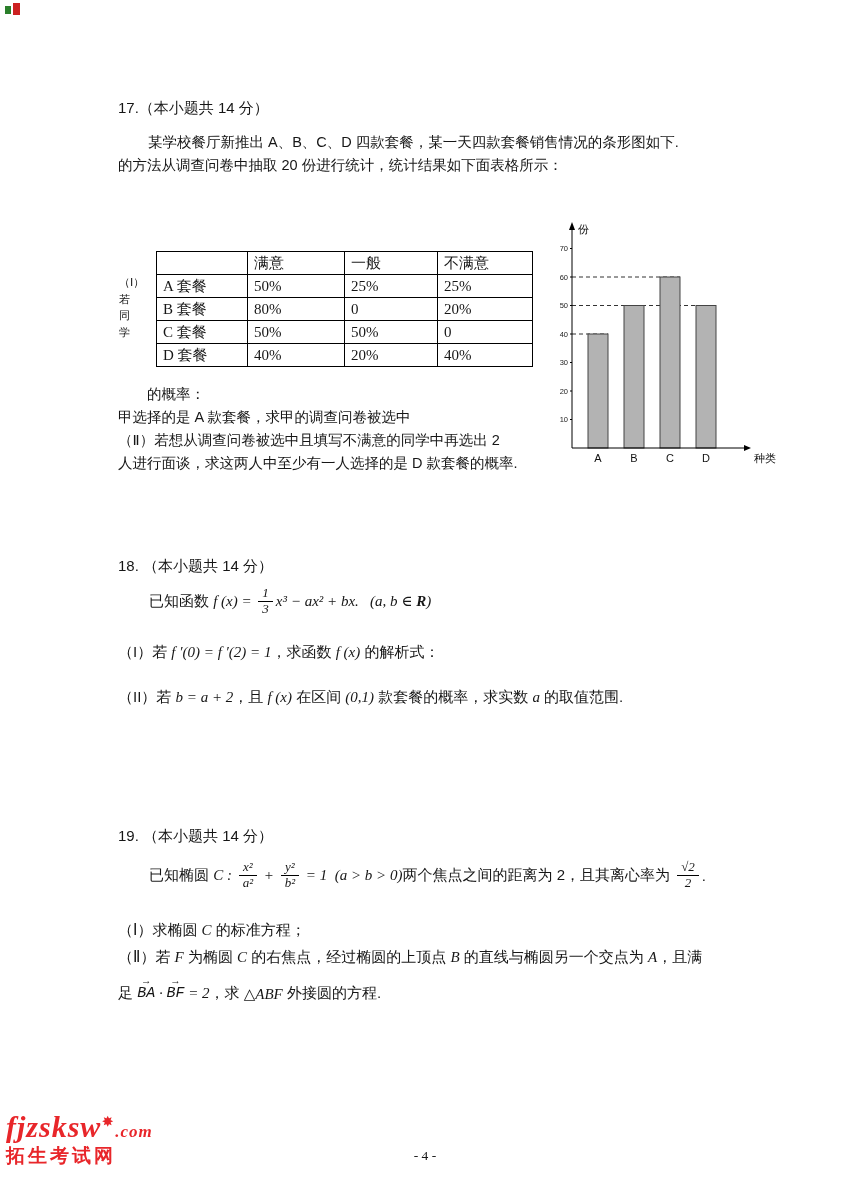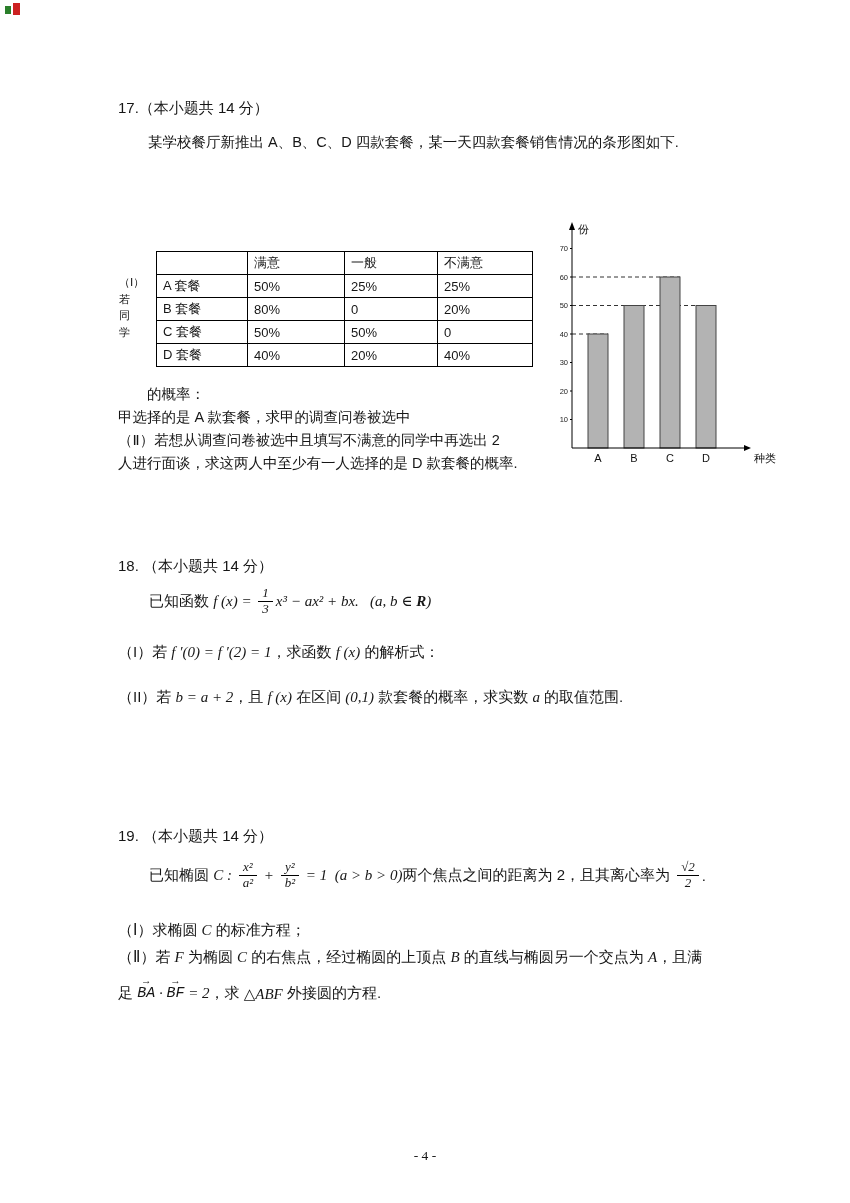--- a/index.html
+++ b/index.html
@@ -16,21 +16,21 @@
   .line{display:flex;align-items:center;white-space:pre;font-size:15px;text-align:center;}
   .has-vec{padding-top:8px;}
   .frac{display:inline-flex;flex-direction:column;align-items:center;vertical-align:middle;
         margin:0 3px;font-size:13px;font-family:"Liberation Serif","DejaVu Serif",serif;font-style:italic;}
   .frac .num{padding:0 4px;border-bottom:1px solid #000;line-height:1.15;}
   .frac .den{padding:0 4px;line-height:1.15;}
   .vec{position:relative;display:inline-block;font-family:Liberation Mono, monospace;font-style:italic;}
   .vec::after{content:"→";position:absolute;left:50%;top:-0.95em;transform:translateX(-50%);
               font-size:0.7em;font-style:normal;color:#161616;}
   .vert{width:17px;font-size:11px;line-height:16.6px;word-break:break-all;white-space:normal;}
-  .survey-table{border-collapse:collapse;font-size:13px;background:#fff;}
+  .survey-table{border-collapse:collapse;font-size:15px;background:#fff;font-family:Liberation Serif, serif;}
   .survey-table th,.survey-table td{border:1px solid #000;height:22px;padding:0 6px;
         text-align:left;font-weight:normal;}
   .survey-table th:nth-child(1),.survey-table td:nth-child(1){width:78px;}
   .survey-table th:nth-child(2),.survey-table td:nth-child(2){width:84px;}
   .survey-table th:nth-child(3),.survey-table td:nth-child(3){width:80px;}
   .survey-table th:nth-child(4),.survey-table td:nth-child(4){width:82px;}
   svg text{font-family:"Liberation Sans","DejaVu Sans",sans-serif;}
   .footer{position:absolute;left:0;width:100%;top:1148px;text-align:center;font-size:13.5px;
         font-family:"Liberation Serif","DejaVu Serif",serif;}
   .corner{position:absolute;left:5px;top:3px;width:18px;height:13px;}
@@ -51,20 +51,21 @@
 
   <div class="corner">
     <span class="c1"></span>
     <span class="c2"></span>
   </div>
 
   <div class="abs hdr" style="left:118px;top:99px">17.（本小题共 14 分）</div>
 
   <div class="abs" style="left:118px;top:131px;width:632px">
     <div class="textline indent">某学校餐厅新推出 A、B、C、D 四款套餐，某一天四款套餐销售情况的条形图如下.</div>
+    <div class="textline">的方法从调查问卷中抽取 20 份进行统计，统计结果如下面表格所示：</div>
   </div>
 
   <div class="abs vert" style="left:119px;top:274px">（Ⅰ）若同学</div>
 
   <table class="abs survey-table" style="left:156px;top:251px">
     <thead>
         <tr>
           <th></th>
           <th>满意</th>
           <th>一般</th>
@@ -146,14 +147,18 @@
   <div class="abs line" style="left:118px;top:688px"><span class="cn">（II）若 </span><span class="math">b = a + 2</span><span class="cn">，且 </span><span class="math">f (x)</span><span class="cn"> 在区间 </span><span class="math">(0,1)</span><span class="cn"> 款套餐的概率，求实数 </span><span class="math">a</span><span class="cn"> 的取值范围.</span></div>
 
   <div class="abs hdr" style="left:118px;top:827px">19. （本小题共 14 分）</div>
   <div class="abs line" style="left:149px;top:860px"><span class="cn">已知椭圆 </span><span class="math">C : </span><span class="frac"><span class="num">x²</span><span class="den">a²</span></span><span class="math"> + </span><span class="frac"><span class="num">y²</span><span class="den">b²</span></span><span class="math"> = 1  </span><span class="math">(a &gt; b &gt; 0)</span><span class="cn">两个焦点之间的距离为 2，且其离心率为 </span><span class="frac"><span class="num">√2</span><span class="den">2</span></span><span class="cn">.</span></div>
   <div class="abs line" style="left:118px;top:921px"><span class="cn">（Ⅰ）求椭圆 </span><span class="math">C</span><span class="cn"> 的标准方程；</span></div>
   <div class="abs line" style="left:118px;top:948px"><span class="cn">（Ⅱ）若 </span><span class="math">F</span><span class="cn"> 为椭圆 </span><span class="math">C</span><span class="cn"> 的右焦点，经过椭圆的上顶点 </span><span class="math">B</span><span class="cn"> 的直线与椭圆另一个交点为 </span><span class="math">A</span><span class="cn">，且满</span></div>
   <div class="abs line has-vec" style="left:118px;top:976px"><span class="cn">足 </span><span class="vec">BA</span><span class="math"> · </span><span class="vec">BF</span><span class="math"> = 2</span><span class="cn">，求 </span><span class="math">△ABF</span><span class="cn"> 外接圆的方程.</span></div>
 
   <div class="footer">- 4 -</div>
 
+  <div class="logo">
+    <div class="l1"><span>fjzsksw</span><span class="star">✸</span><span class="tld">.com</span></div>
+    <div class="l2">拓生考试网</div>
+  </div>
 
 </div>
 
 </body></html>

